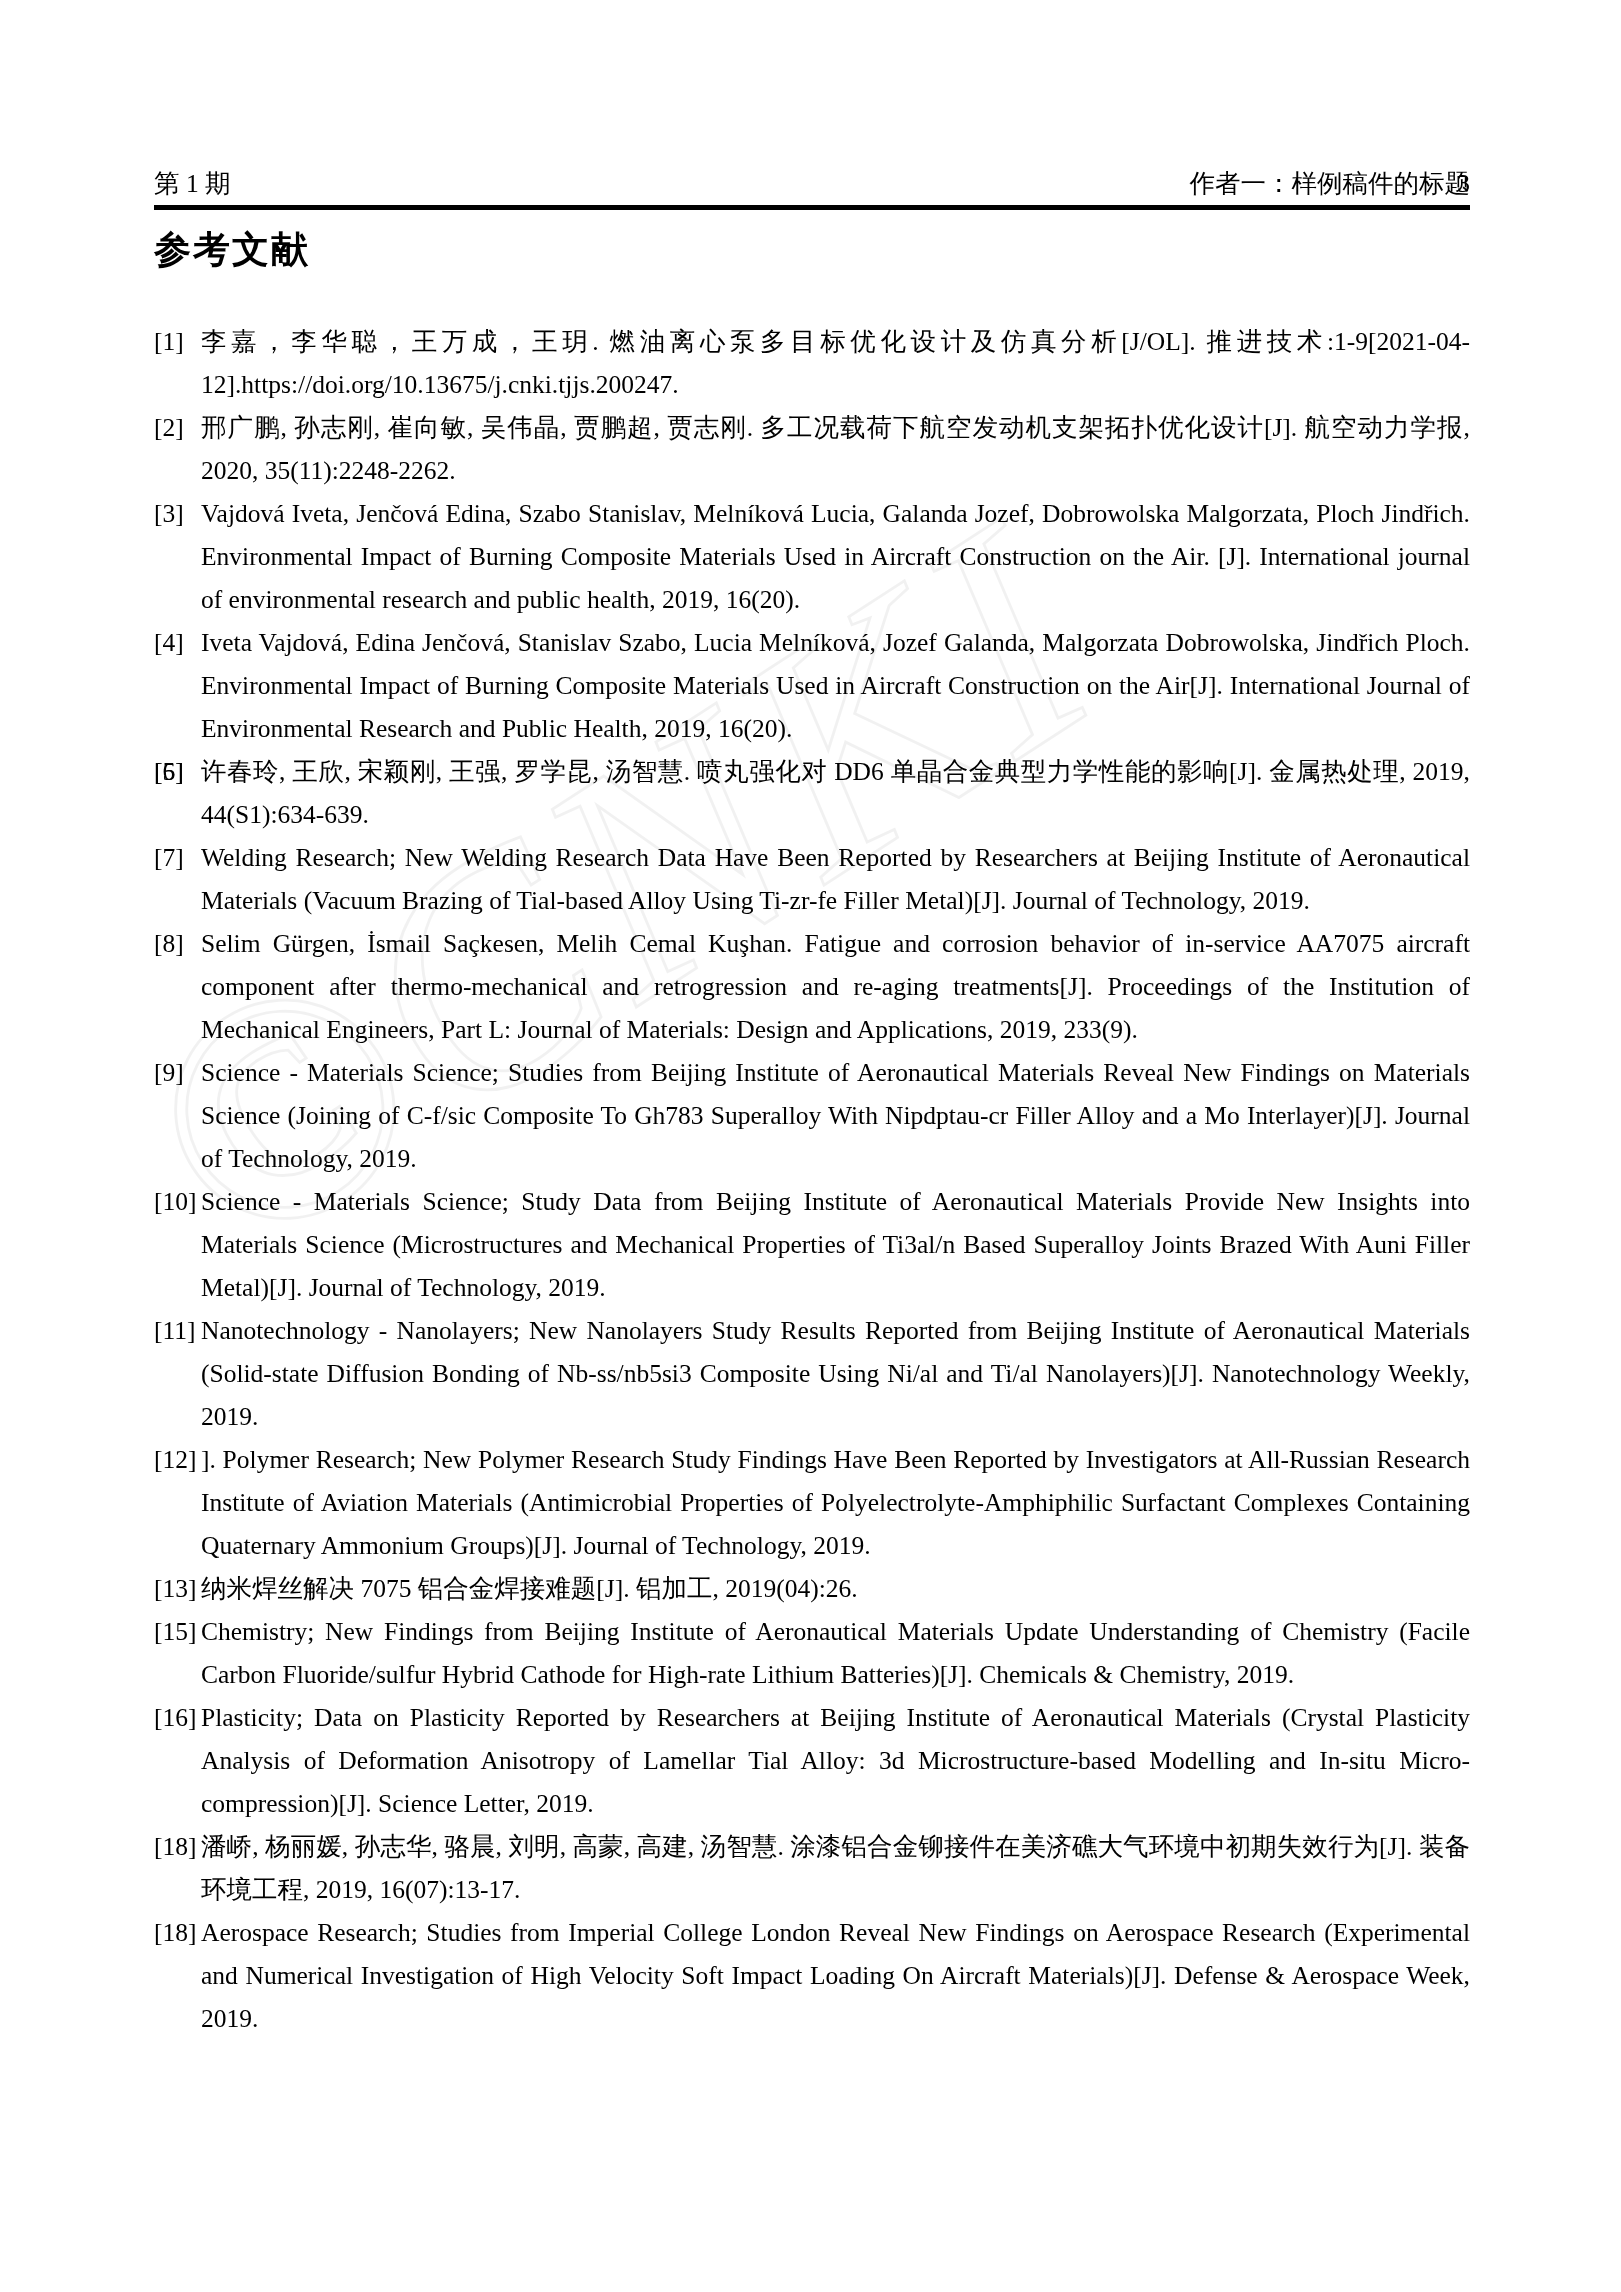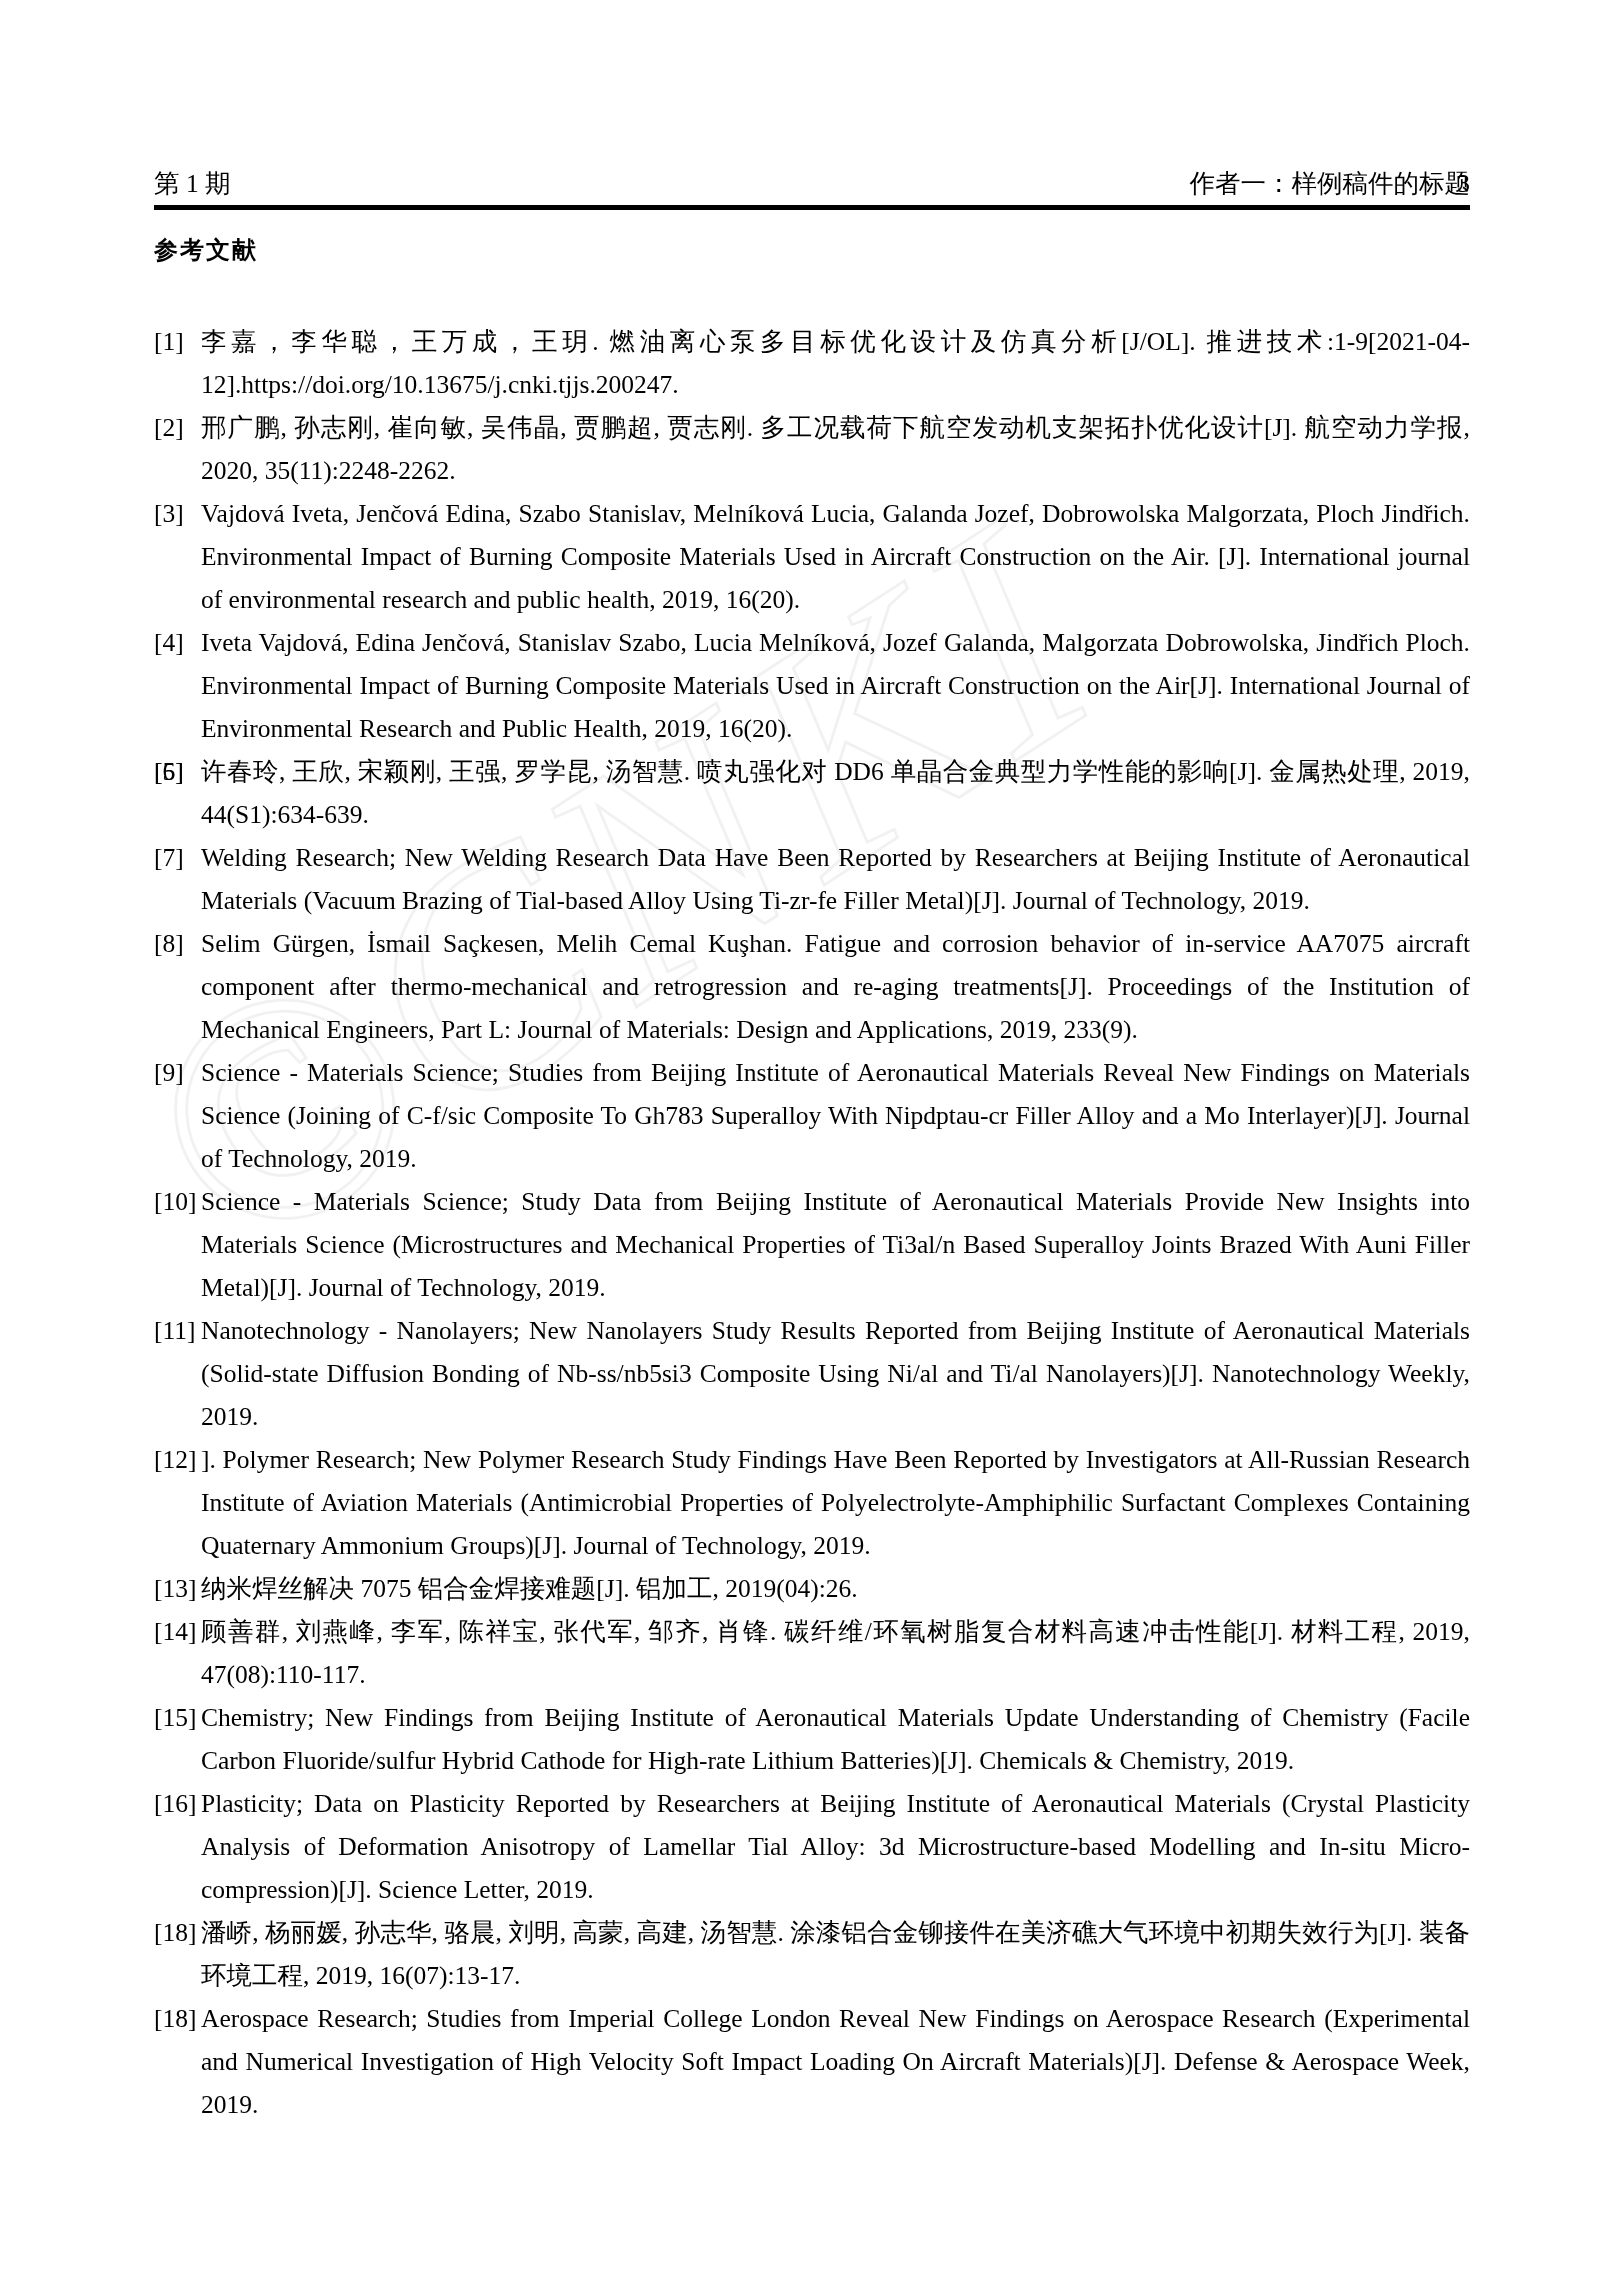--- a/index.html
+++ b/index.html
@@ -41,21 +41,21 @@
     background: #000;
   }
   
   .section-title {
     position: absolute;
     top: 233px;
     left: 154px;
     margin: 0;
     font-family: "Liberation Sans", "DejaVu Sans", sans-serif;
     font-weight: bold;
-    font-size: 24px;
+    font-size: 37px;
     line-height: 33px;
     letter-spacing: 2px;
   }
   
   .watermark {
     position: absolute;
     left: 176px;
     top: 990px;
     width: 1274px;
     font-family: "Liberation Serif", "DejaVu Serif", serif;
@@ -159,24 +159,20 @@
     </li>
       <li>
       <span class="ref-num">[12]</span>
       <span class="ref-text">]. Polymer Research; New Polymer Research Study Findings Have Been Reported by Investigators at All-Russian Research Institute of Aviation Materials (Antimicrobial Properties of Polyelectrolyte-Amphiphilic Surfactant Complexes Containing Quaternary Ammonium Groups)[J]. Journal of Technology, 2019.</span>
     </li>
       <li>
       <span class="ref-num">[13]</span>
       <span class="ref-text">纳米焊丝解决 7075 铝合金焊接难题[J]. 铝加工, 2019(04):26.</span>
     </li>
       <li>
-      <span class="ref-num">[14]</span>
-      <span class="ref-text">顾善群, 刘燕峰, 李军, 陈祥宝, 张代军, 邹齐, 肖锋. 碳纤维/环氧树脂复合材料高速冲击性能[J]. 材料工程, 2019, 47(08):110-117.</span>
-    </li>
-      <li>
       <span class="ref-num">[15]</span>
       <span class="ref-text">Chemistry; New Findings from Beijing Institute of Aeronautical Materials Update Understanding of Chemistry (Facile Carbon Fluoride/sulfur Hybrid Cathode for High-rate Lithium Batteries)[J]. Chemicals &amp; Chemistry, 2019.</span>
     </li>
       <li>
       <span class="ref-num">[16]</span>
       <span class="ref-text">Plasticity; Data on Plasticity Reported by Researchers at Beijing Institute of Aeronautical Materials (Crystal Plasticity Analysis of Deformation Anisotropy of Lamellar Tial Alloy: 3d Microstructure-based Modelling and In-situ Micro-compression)[J]. Science Letter, 2019.</span>
     </li>
       <li>
       <span class="ref-num">[18]</span>
       <span class="ref-text">潘峤, 杨丽媛, 孙志华, 骆晨, 刘明, 高蒙, 高建, 汤智慧. 涂漆铝合金铆接件在美济礁大气环境中初期失效行为[J]. 装备环境工程, 2019, 16(07):13-17.</span>

